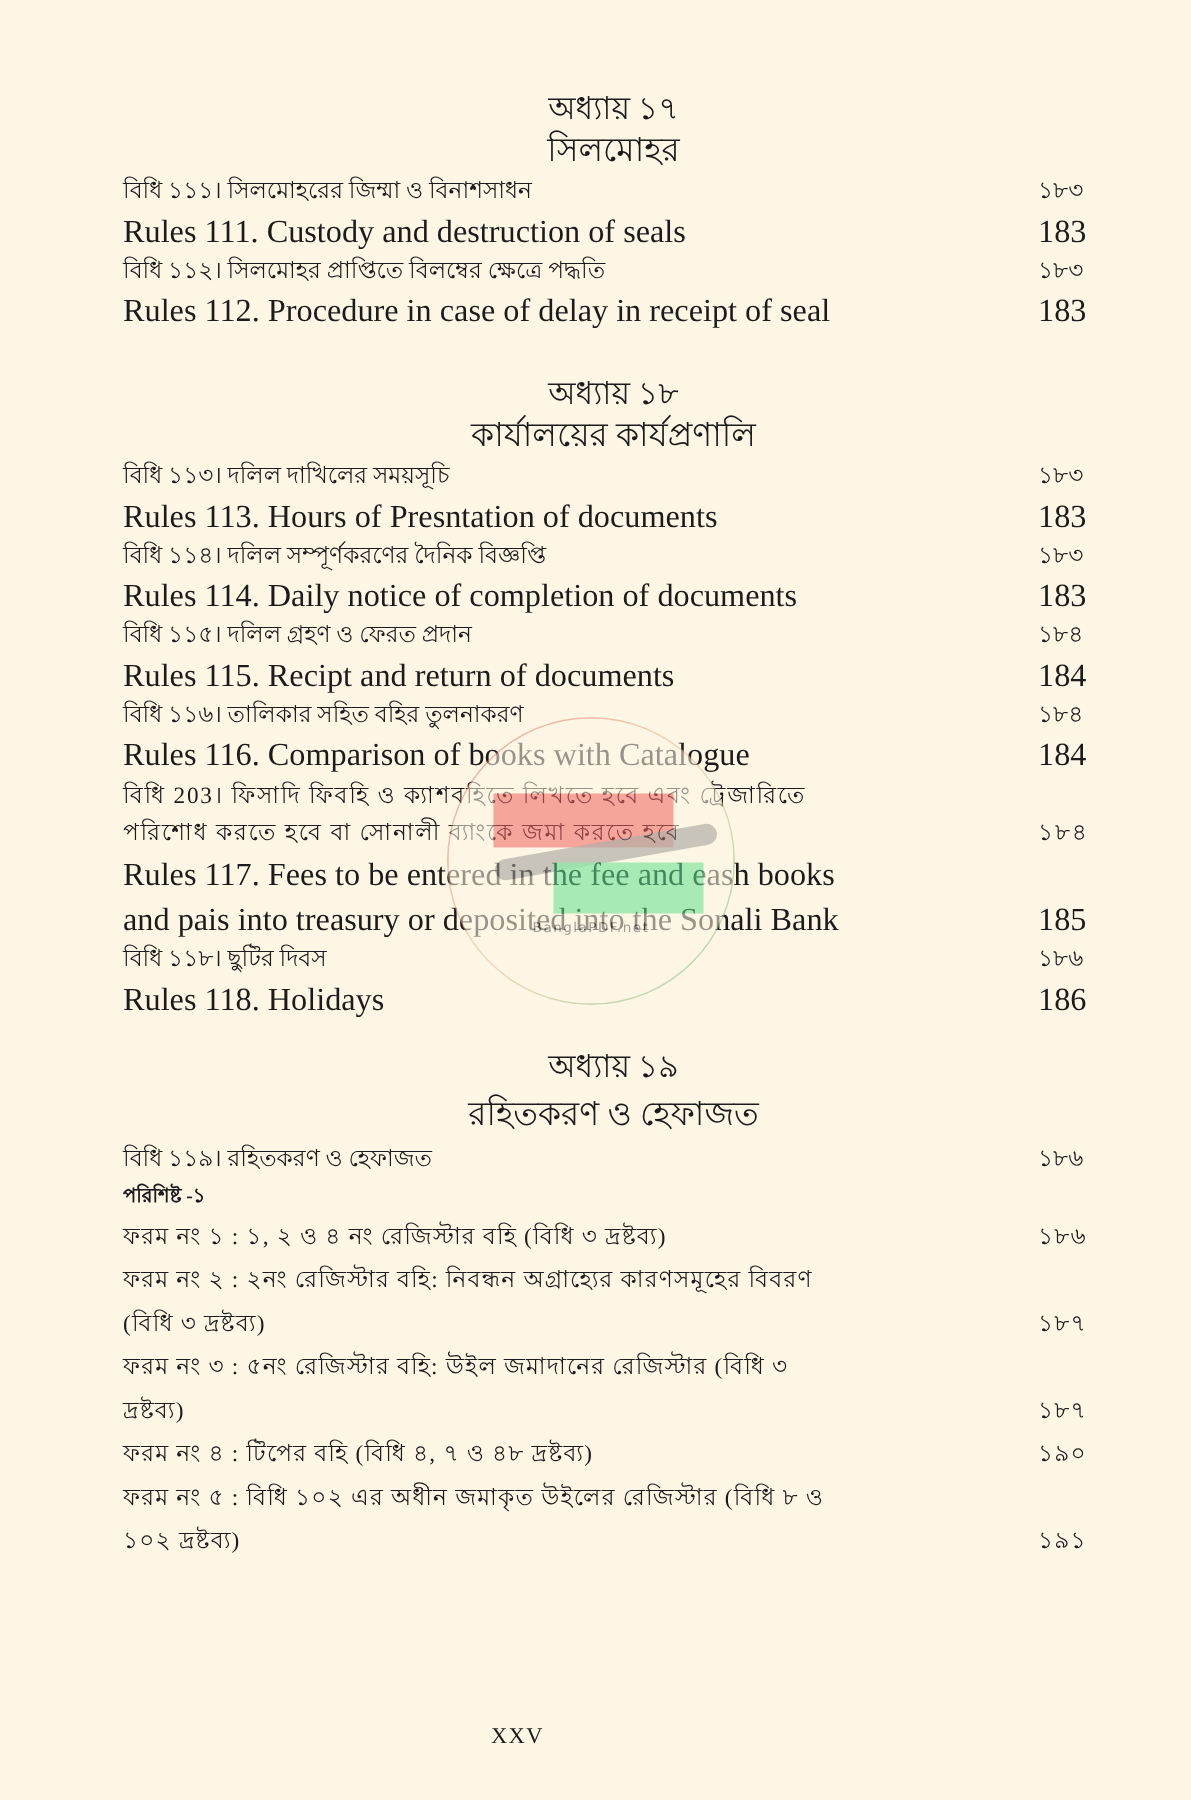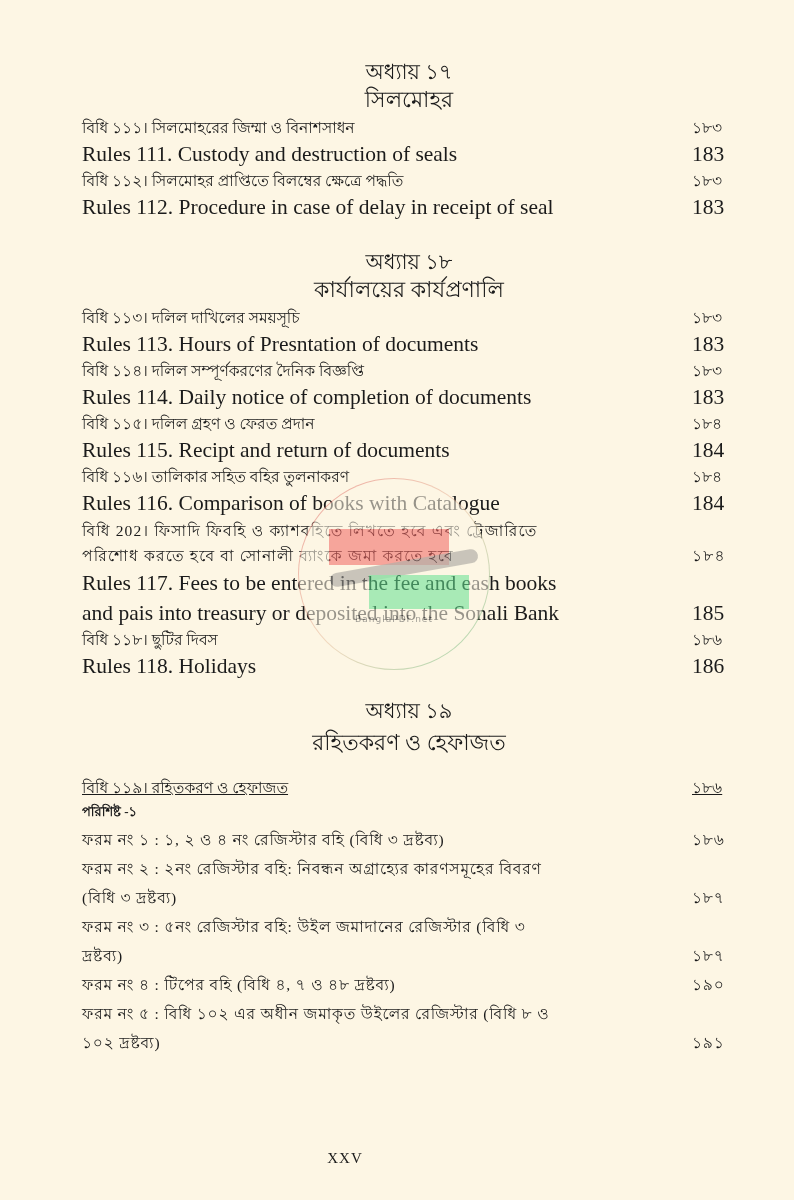--- a/index.html
+++ b/index.html
@@ -98,21 +98,21 @@
   <div class="row bn">
       <span class="t">বিধি ১১৬। তালিকার সহিত বহির তুলনাকরণ</span>
       <span class="p">১৮৪</span>
     </div>
   <div class="row en">
       <span class="t">Rules 116. Comparison of books with Catalogue</span>
       <span class="p">184</span>
     </div>
 
   <div class="row bn-wide">
-      <span class="t">বিধি 202। ফিসাদি ফিবহি ও ক্যাশবহিতে লিখতে হবে এবং ট্রেজারিতে</span>
+      <span class="t">বিধি 203। ফিসাদি ফিবহি ও ক্যাশবহিতে লিখতে হবে এবং ট্রেজারিতে</span>
       <span class="p"></span>
     </div>
   <div class="row bn-wide">
       <span class="t">পরিশোধ করতে হবে বা সোনালী ব্যাংকে জমা করতে হবে</span>
       <span class="p">১৮৪</span>
     </div>
   <div class="row en">
       <span class="t">Rules 117. Fees to be entered in the fee and eash books</span>
       <span class="p"></span>
     </div>
@@ -129,21 +129,21 @@
       <span class="t">Rules 118. Holidays</span>
       <span class="p">186</span>
     </div>
 
   <div class="gap-sm"></div>
 
   <div class="chapter-head">
     <div class="chapter-num">অধ্যায় ১৯</div>
     <div class="chapter-title" style="margin-top:4px;">রহিতকরণ ও হেফাজত</div>
   </div>
-  <div class="row bn" style="margin-top:19px;text-decoration:underline;">
+  <div class="row bn" style="margin-top:4px;">
       <span class="t">বিধি ১১৯। রহিতকরণ ও হেফাজত</span>
       <span class="p">১৮৬</span>
     </div>
 
   <div class="appendix">পরিশিষ্ট -১</div>
 
   <div class="row form">
       <span class="t">ফরম নং ১ : ১, ২ ও ৪ নং রেজিস্টার বহি (বিধি ৩ দ্রষ্টব্য)</span>
       <span class="p">১৮৬</span>
     </div>

